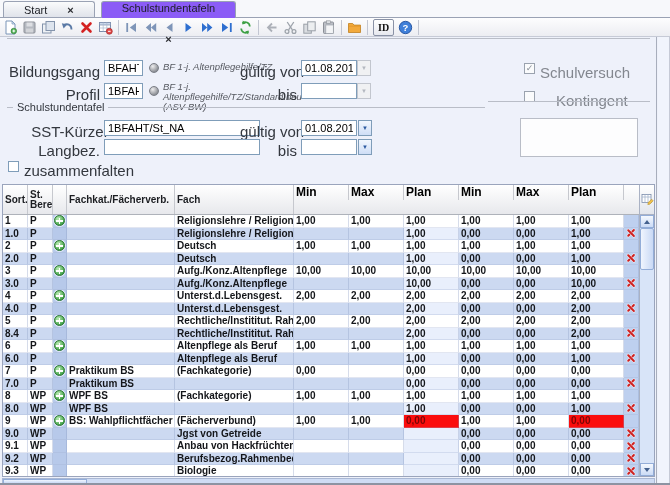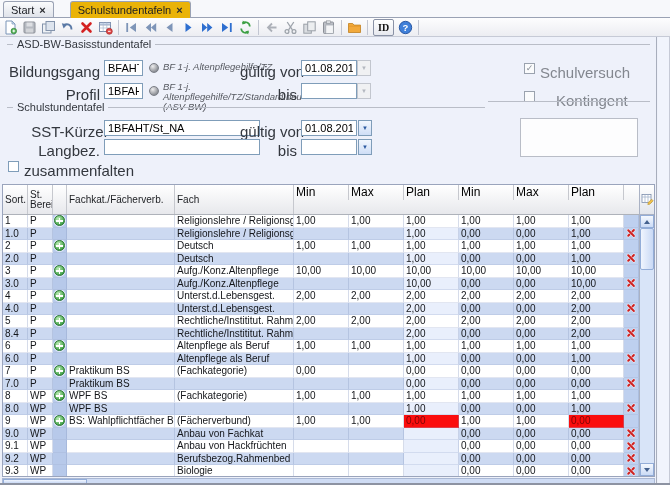--- a/index.html
+++ b/index.html
@@ -3,24 +3,24 @@
 <meta charset="utf-8">
 <style>
 * { margin:0; padding:0; box-sizing:border-box; }
 html,body { width:670px; height:485px; overflow:hidden; }
 body { font-family:"Liberation Sans", sans-serif; background:#eef1fa; position:relative; }
 .window { position:absolute; inset:0; }
 
 
 .tabbar { position:absolute; left:0; top:0; width:670px; height:18px; background:#f7f8fb;
   border-bottom:1px solid #9aa2b4; display:flex; align-items:flex-end; padding-left:3px; }
-.tab { height:16px; display:flex; align-items:center; gap:5px; padding:0 7px; font-size:11px;
+.tab { height:16px; display:flex; align-items:center; gap:20px; padding:0 20px; font-size:11px;
   border:1px solid #9aa2b4; border-bottom:none; border-radius:3px 3px 0 0;
-  background:linear-gradient(#fafbfc,#e0e3ea); margin-right:16px; color:#1c1e24; white-space:nowrap; }
-.tab.active { background:#eab308; height:17px; position:relative; z-index:2; margin-bottom:-1px; }
+  background:linear-gradient(#fafbfc,#e0e3ea); margin-right:6px; color:#1c1e24; white-space:nowrap; }
+.tab.active { background:#8b5cf6; height:17px; position:relative; z-index:2; margin-bottom:-1px;flex-direction:column; }
 .tab-close { font-weight:bold; font-size:11px; color:#2a2c30; line-height:10px; }
 
 
 .toolbar { position:absolute; left:0; top:18px; width:670px; height:19px;
   background:linear-gradient(#fdfdfe,#ecedf2); border-bottom:1px solid #c6cad6;
   display:flex; align-items:center; padding-left:1px; }
 .tbtn { width:19px; height:17px; display:flex; align-items:center; justify-content:center; }
 .tbtn.dis { opacity:.95; }
 .tbtn.tlabel { width:auto; padding:1px 4px 0; border:1px solid #8a92a6; background:linear-gradient(#ffffff,#e7e9ef);
   border-radius:2px; font-size:10px; font-weight:bold; font-family:"Liberation Serif", serif; margin:0 2px; color:#111; }
@@ -50,21 +50,21 @@
 .ddl.on  { background:linear-gradient(#f2f7fe,#cfdef6); color:#2c5aa0; border-color:#7f9db9; }
 .ddl.off { background:#f0f1f3; color:#b4b8c0; border-color:#c2c6ce; }
 .cb { position:absolute; width:11px; height:11px; border:1px solid #9aa2ae; background:#fafbfc;
   font-size:9px; line-height:9px; text-align:center; color:#878d96; }
 .cb.en { border-color:#7f9db9; background:#fff; }
 .listbox { position:absolute; background:#fdfdfe; border:1px solid #b9bdc7; }
 
 
 .twrap { position:absolute; left:2px; top:147px; width:653px; height:293px; display:flex;
   border:1px solid #9aa4bc; background:#fff; }
-.tmain { width:636px; display:flex; flex-direction:column; }
+.tmain { width:636px; display:flex; flex-direction:column;font-weight:bold; }
 .thead { display:flex; height:30px; background:linear-gradient(#ffffff,#e7e8ec);
   border-bottom:1px solid #aeb2ba; flex:none; }
 .th { border-right:1px solid #c6c8ce; font-size:10px; color:#1c1e22; display:flex; align-items:center;
   padding-left:2px; overflow:hidden; line-height:10px; }
 .c-sort{width:25px} .c-bereich{width:25px} .c-icon{width:14px} .c-fachkat{width:108px}
 .c-fach{width:119px} .c-val{width:55px} .c-del{width:15px;border-right:none}
 .th-grp { display:flex; flex-direction:column; width:330px; }
 .grp-row { display:flex; height:15px; }
 .grp { width:165px; text-align:center; font-size:10px; line-height:15px;
   border-right:1px solid #c6c8ce; border-bottom:1px solid #c6c8ce; overflow:hidden; }
@@ -254,21 +254,20 @@
           <text x="7.5" y="11" text-anchor="middle" font-size="9.5" font-weight="bold" fill="#fff" font-family="Liberation Sans, sans-serif">?</text>
         </svg>
       </div>
       <div class="tsep"></div>
     </div>
 
   <div class="content">
 
     <div class="section-hdr" style="left:7px; top:1px; width:643px;">
       <span class="dash"></span>
-      <span class="sec-label">ASD-BW-Basisstundentafel</span>
       <span class="rule"></span>
     </div>
 
     <div class="lbl" style="left:5px; top:26px; width:95px;">Bildungsgang</div>
     <input class="fld" style="left: 104px; top: 23px; width: 39px;" value="BFAHT">
     <span class="sphere" style="left:149px; top:26px;"></span>
     <div class="info" style="left:163px; top:25px; width:170px;">BF 1-j. Altenpflegehilfe/TZ</div>
 
     <div class="lbl" style="left:240px; top:26px; width:57px;">gültig von</div>
     <input class="fld" style="left: 301px; top: 23px; width: 56px;" value="01.08.2014">
@@ -607,21 +606,21 @@
               <div class="td c-val">1,00</div>
               <div class="td c-val">1,00</div>
               <div class="td c-val err">0,00</div>
               <div class="td c-del"></div>
             </div>
             <div class="trow stripe">
               <div class="td c-sort">9.0</div>
               <div class="td c-bereich">WP</div>
               <div class="td c-icon"></div>
               <div class="td c-fachkat"></div>
-              <div class="td c-fach">Anbau von Fachkat</div>
+              <div class="td c-fach">Jgst von Getreide</div>
               <div class="td c-val"></div>
               <div class="td c-val"></div>
               <div class="td c-val edit"></div>
               <div class="td c-val">0,00</div>
               <div class="td c-val">0,00</div>
               <div class="td c-val">0,00</div>
               <div class="td c-del">
                 <span class="del-icon"></span>
               </div>
             </div>

